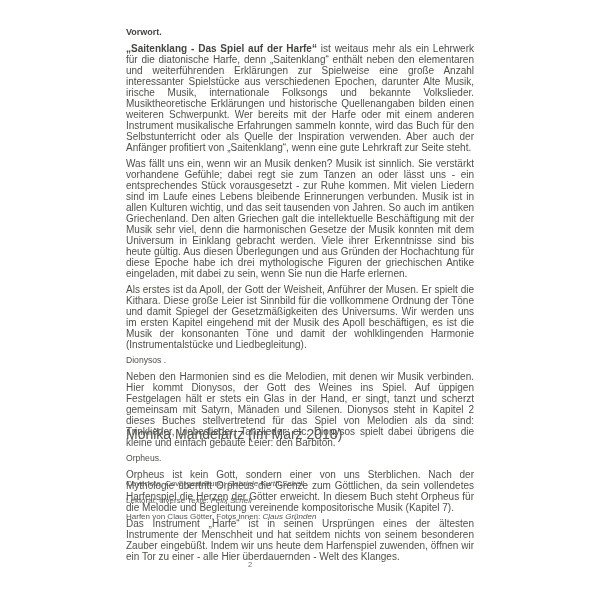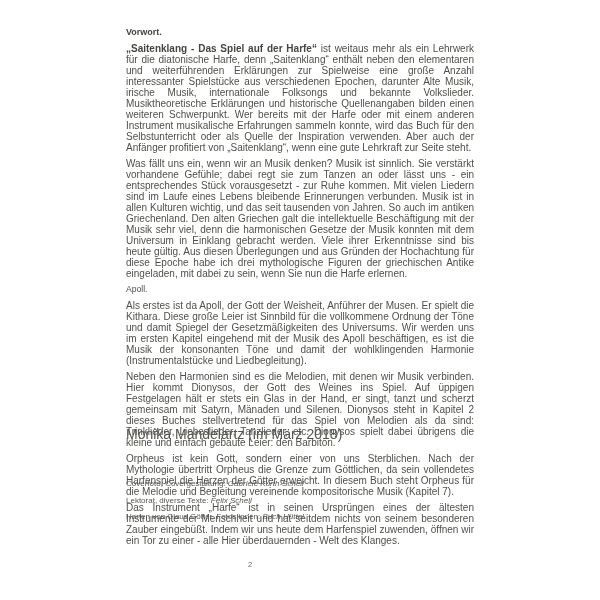--- a/index.html
+++ b/index.html
@@ -71,31 +71,32 @@
 </head>
 <body>
 
 <div class="page">
 
   <div class="text-block">
     <h1 class="doc-heading">Vorwort.</h1>
     <div id="sections">
         <p class="para"><b>„Saitenklang - Das Spiel auf der Harfe“</b> ist weitaus mehr als ein Lehrwerk für die diatonische Harfe, denn „Saitenklang“ enthält neben den elementaren und weiterführenden Erklärungen zur Spielweise eine große Anzahl interessanter Spielstücke aus verschiedenen Epochen, darunter Alte Musik, irische Musik, internationale Folksongs und bekannte Volkslieder. Musiktheoretische Erklärungen und historische Quellenangaben bilden einen weiteren Schwerpunkt. Wer bereits mit der Harfe oder mit einem anderen Instrument musikalische Erfahrungen sammeln konnte, wird das Buch für den Selbstunterricht oder als Quelle der Inspiration verwenden. Aber auch der Anfänger profitiert von „Saitenklang“, wenn eine gute Lehrkraft zur Seite steht.</p>
         <p class="para">Was fällt uns ein, wenn wir an Musik denken? Musik ist sinnlich. Sie verstärkt vorhandene Gefühle; dabei regt sie zum Tanzen an oder lässt uns - ein entsprechendes Stück vorausgesetzt - zur Ruhe kommen. Mit vielen Liedern sind im Laufe eines Lebens bleibende Erinnerungen verbunden. Musik ist in allen Kulturen wichtig, und das seit tausenden von Jahren. So auch im antiken Griechenland. Den alten Griechen galt die intellektuelle Beschäftigung mit der Musik sehr viel, denn die harmonischen Gesetze der Musik konnten mit dem Universum in Einklang gebracht werden. Viele ihrer Erkenntnisse sind bis heute gültig. Aus diesen Überlegungen und aus Gründen der Hochachtung für diese Epoche habe ich drei mythologische Figuren der griechischen Antike eingeladen, mit dabei zu sein, wenn Sie nun die Harfe erlernen.</p>
-        <h2 class="subheading">Apoll.</h2>
         <p class="para">Als erstes ist da Apoll, der Gott der Weisheit, Anführer der Musen. Er spielt die Kithara. Diese große Leier ist Sinnbild für die vollkommene Ordnung der Töne und damit Spiegel der Gesetzmäßigkeiten des Universums. Wir werden uns im ersten Kapitel eingehend mit der Musik des Apoll beschäftigen, es ist die Musik der konsonanten Töne und damit der wohlklingenden Harmonie (Instrumentalstücke und Liedbegleitung).</p>
+        <h2 class="subheading">Dionysos .</h2>
         <p class="para">Neben den Harmonien sind es die Melodien, mit denen wir Musik verbinden. Hier kommt Dionysos, der Gott des Weines ins Spiel. Auf üppigen Festgelagen hält er stets ein Glas in der Hand, er singt, tanzt und scherzt gemeinsam mit Satyrn, Mänaden und Silenen. Dionysos steht in Kapitel 2 dieses Buches stellvertretend für das Spiel von Melodien als da sind: Trinklieder, Liebeslieder, Tanzlieder, etc. Dionysos spielt dabei übrigens die kleine und einfach gebaute Leier: den Barbiton.</p>
+        <h2 class="subheading">Orpheus.</h2>
         <p class="para">Orpheus ist kein Gott, sondern einer von uns Sterblichen. Nach der Mythologie übertritt Orpheus die Grenze zum Göttlichen, da sein vollendetes Harfenspiel die Herzen der Götter erweicht. In diesem Buch steht Orpheus für die Melodie und Begleitung vereinende kompositorische Musik (Kapitel 7).</p>
         <p class="para">Das Instrument „Harfe“ ist in seinen Ursprüngen eines der ältesten Instrumente der Menschheit und hat seitdem nichts von seinem besonderen Zauber eingebüßt. Indem wir uns heute dem Harfenspiel zuwenden, öffnen wir ein Tor zu einer - alle Hier überdauernden - Welt des Klanges.</p>
       </div>
   </div>
 
   <div class="signature">Monika Mandelartz (im März 2018)</div>
 
   <div class="credits" id="credits">
       <div class="credit-line"><span>Coverfoto, Covergestaltung: </span><span class="credit-value">Gabriele Kurth-Schell</span></div>
       <div class="credit-line"><span>Lektorat, diverse Texte: </span><span class="credit-value">Felix Schell</span></div>
-      <div class="credit-line"><span>Harfen von Claus Götter, Fotos innen: </span><span class="credit-value">Buch Hüttel</span></div>
+      <div class="credit-line"><span>Harfen von Claus Götter, Fotos innen: </span><span class="credit-value">Claus Gründen</span></div>
     </div>
 
   <div class="page-number">2</div>
 
 </div>
 
 </body></html>

